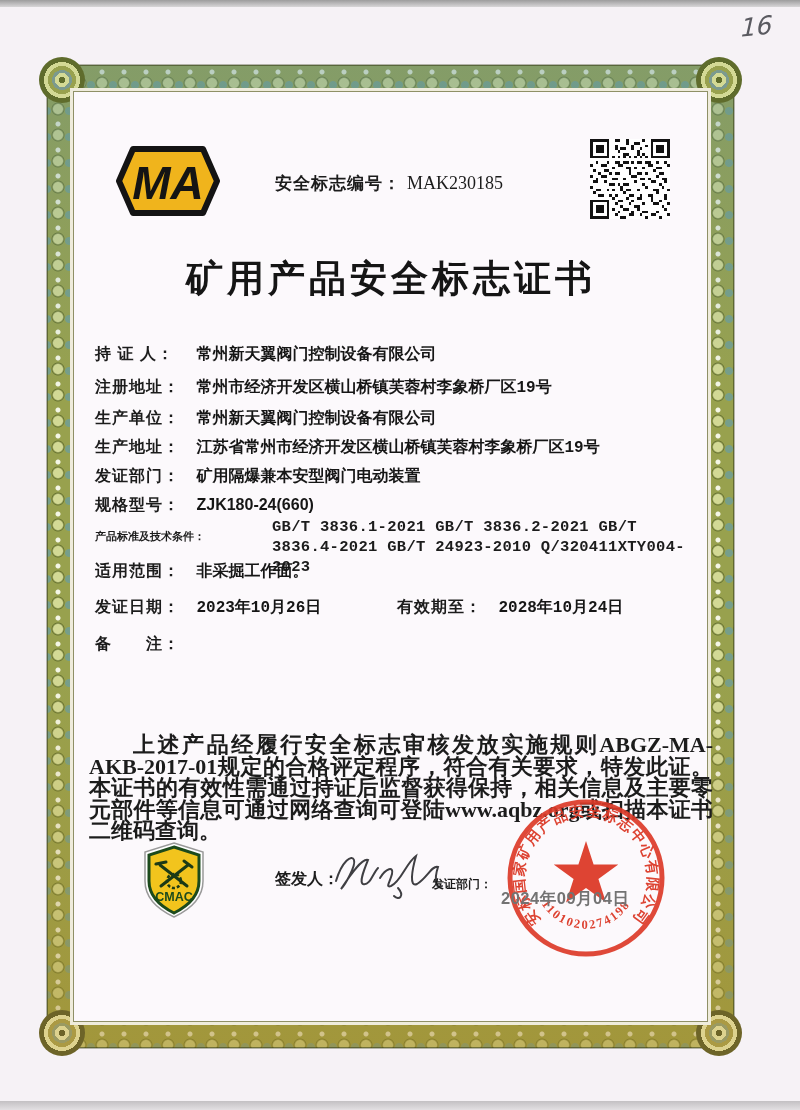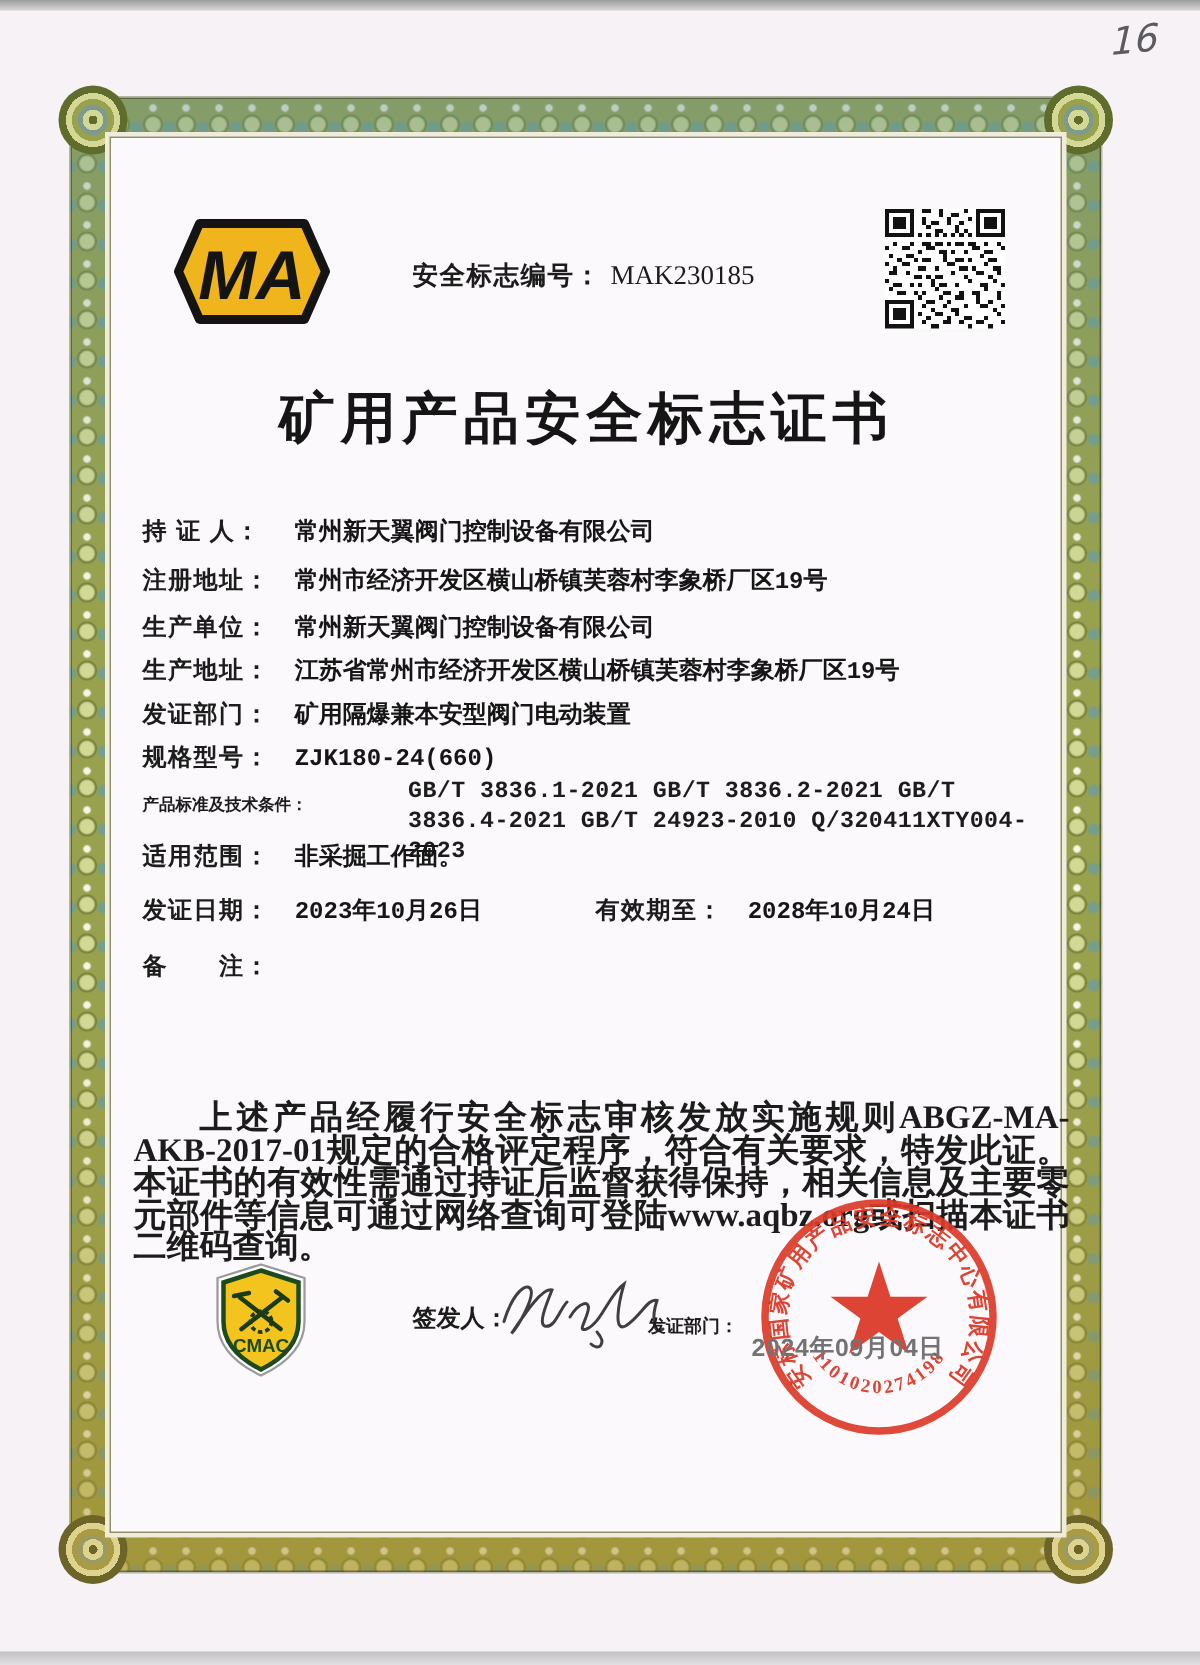--- a/index.html
+++ b/index.html
@@ -36,21 +36,21 @@
   .certno .lab{font-weight:700;letter-spacing:1px;}
   .certno .val{font-family:"Liberation Serif",serif;font-size:18px;margin-left:6px;}
   .qr{position:absolute;left:590px;top:139px;}
   
   .title{position:absolute;left:73px;top:254px;width:636px;text-align:center;
     font-size:37px;font-weight:900;letter-spacing:4px;color:#151515;}
   
   .row{position:absolute;left:95px;font-size:16px;white-space:nowrap;}
   .row .lab{display:inline-block;width:97px;font-weight:700;letter-spacing:1px;}
   .row .val{font-weight:700;font-family:Liberation Mono, monospace;color:#161616;}
-  .row .val.model{font-family:Liberation Mono, monospace;letter-spacing:0;}
+  .row .val.model{font-family:Liberation Sans, sans-serif;letter-spacing:0;}
   .std-label{position:absolute;left:95px;top:529px;font-size:11px;font-weight:700;}
   .std-value{position:absolute;left:272px;top:517px;width:438px;font-size:15.5px;font-weight:700;
     font-family:Liberation Mono, monospace;line-height:20px;letter-spacing:.3px;}
   .remark{position:absolute;left:95px;top:634px;font-size:16px;font-weight:700;letter-spacing:1px;}
   
   .para{position:absolute;left:89px;top:734px;width:624px;font-size:22px;line-height:21.5px;
     font-weight:700;text-align:justify;text-indent:2em;font-family:"Liberation Serif","DejaVu Serif",serif;}
   
   .cmac{position:absolute;left:140px;top:841px;}
   .signer{position:absolute;left:275px;top:869px;font-size:16px;font-weight:700;}

